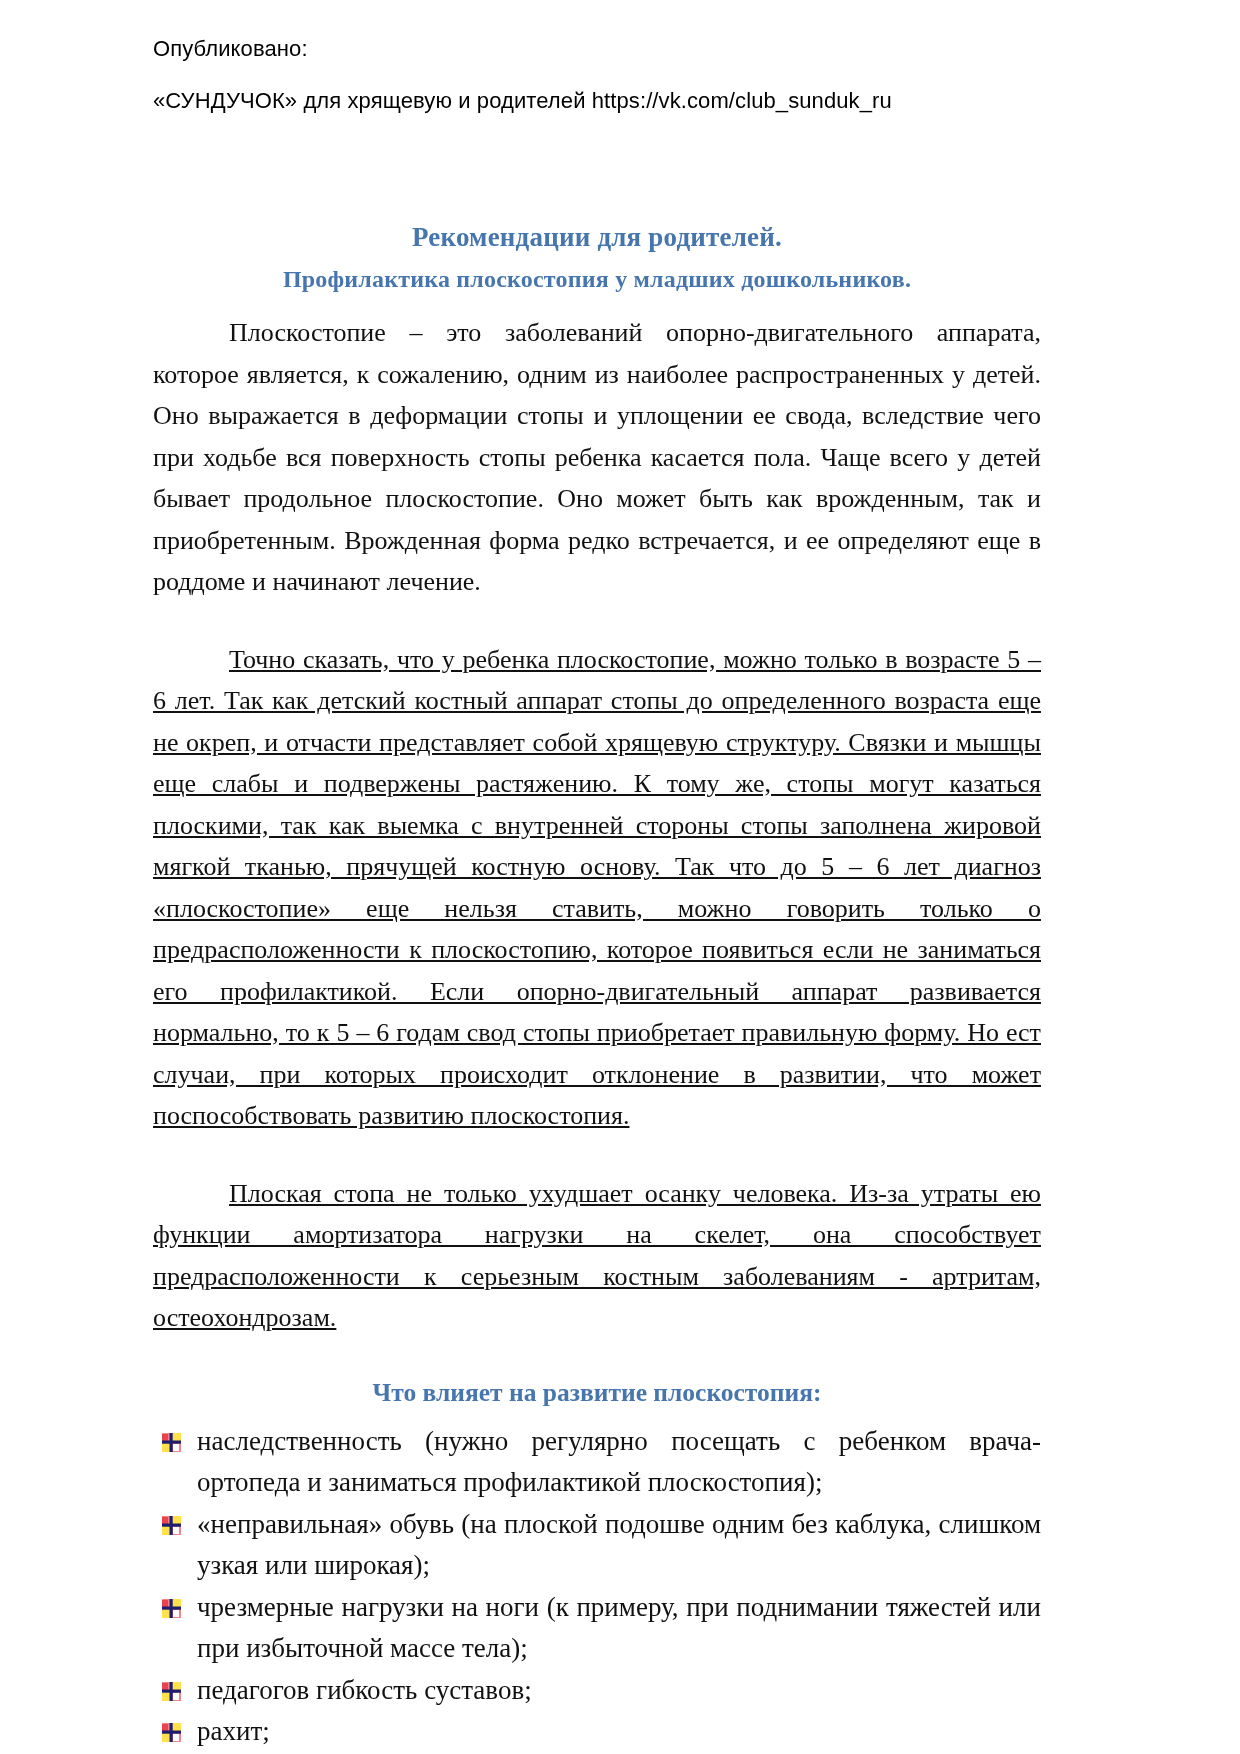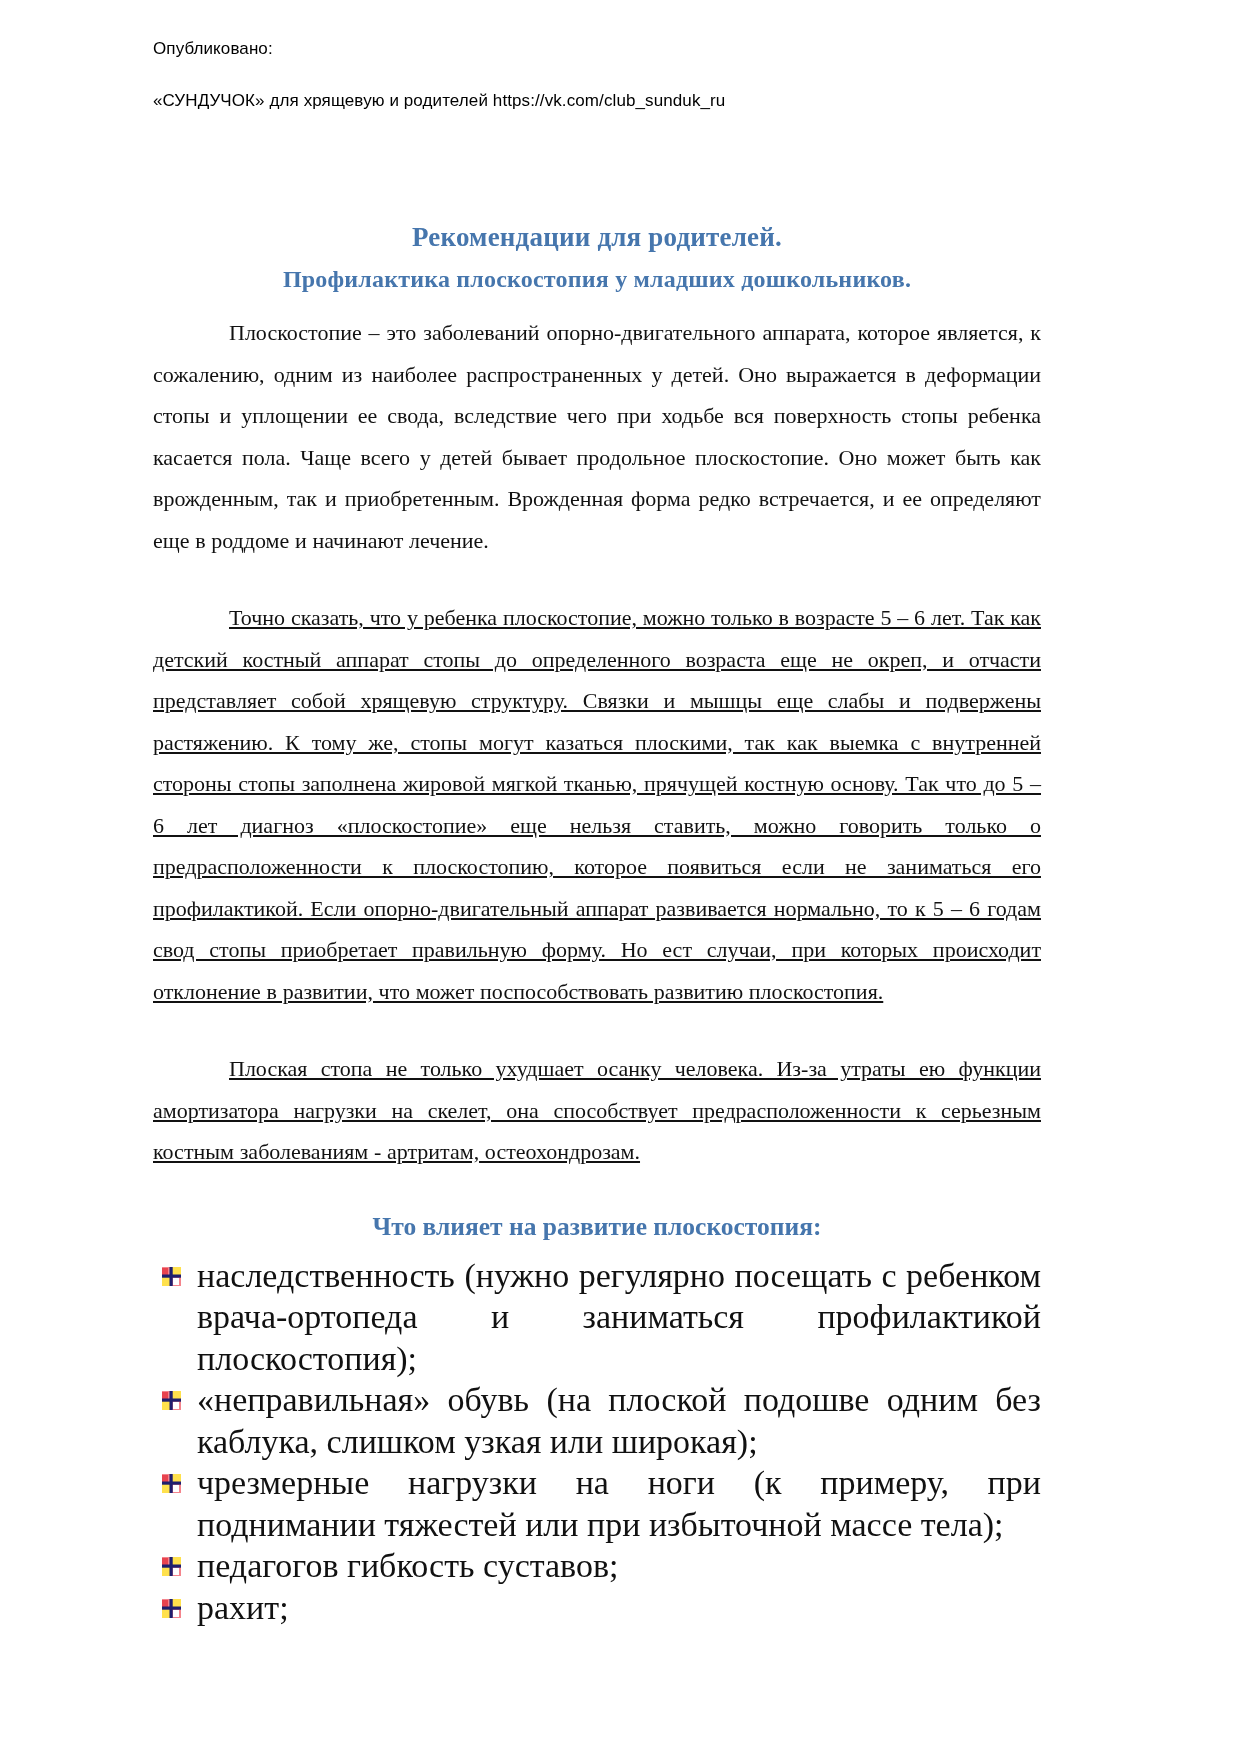--- a/index.html
+++ b/index.html
@@ -24,21 +24,21 @@
   }
   
   .pub-block {
     position: absolute;
     left: 153px;
     top: 36px;
     width: 940px;
   }
   .pub-line {
     font-family: "Liberation Sans", "DejaVu Sans", sans-serif;
-    font-size: 17px;
+    font-size: 22px;
     line-height: 25px;
     color: #000000;
     letter-spacing: 0.1px;
     white-space: nowrap;
   }
   .pub-line.second {
     margin-top: 27px;
   }
   
   .content {
@@ -61,21 +61,21 @@
     line-height: 42px;
   }
   h2.doc-title2 {
     font-size: 24px;
     line-height: 42px;
     margin-bottom: 12px;
   }
   p.body-par {
     margin: 0;
     padding: 0;
-    font-size: 22px;
+    font-size: 26px;
     line-height: 41.5px;
     text-align: justify;
     text-indent: 76px;
     font-family: "Liberation Serif", "DejaVu Serif", serif;
     color: #111111;
     word-spacing: 0.2px;
   }
   p.body-par.gap {
     margin-top: 36px;
     text-decoration: underline;
@@ -96,21 +96,21 @@
   
   ul.bullets {
     list-style: none;
     margin: 8px 0 0 0;
     padding: 0;
     width: 888px;
   }
   ul.bullets > li {
     position: relative;
     padding-left: 44px;
-    font-size: 34px;
+    font-size: 27px;
     line-height: 41.5px;
     text-align: justify;
     font-family: "Liberation Serif", "DejaVu Serif", serif;
     color: #111111;
     margin-bottom: 0px;
   }
   ul.bullets > li .li-text {
     display: block;
   }
   

